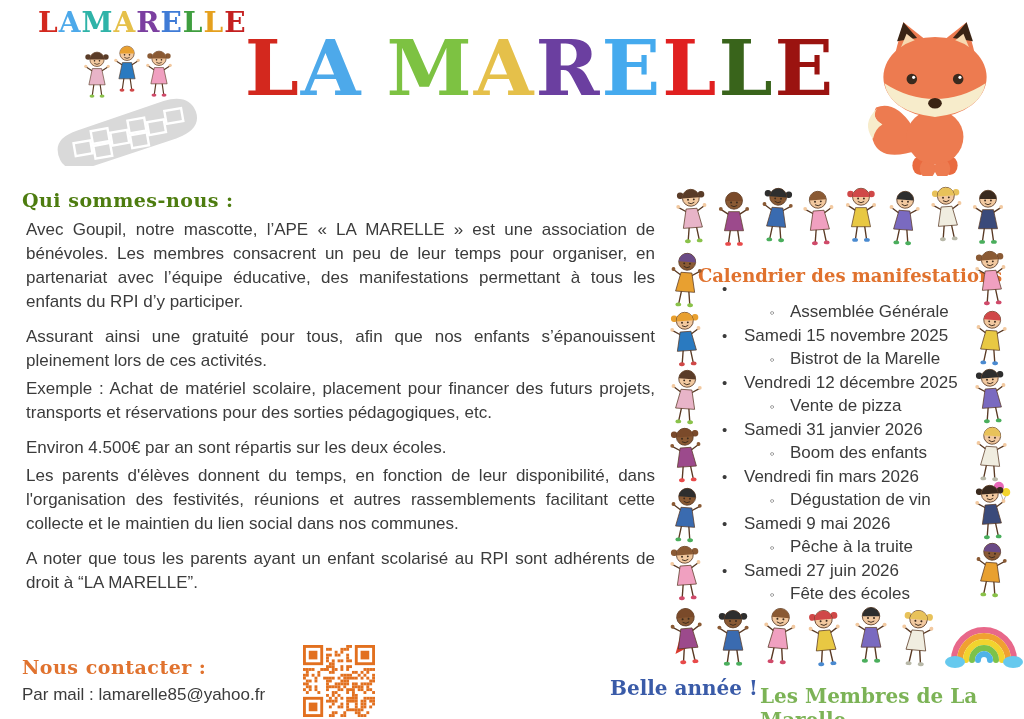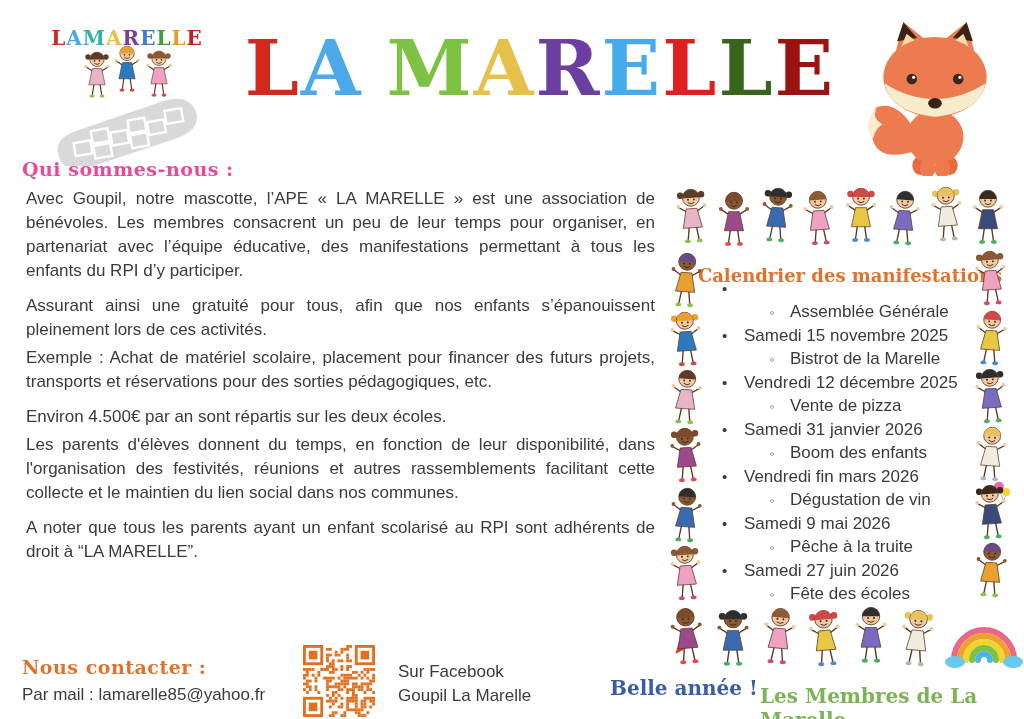--- a/index.html
+++ b/index.html
@@ -2,21 +2,21 @@
 <html><head>
 <meta charset="utf-8">
 <style>
   html,body{margin:0;padding:0;background:#fff;}
   .page{position:relative;width:1024px;height:719px;background:#fff;overflow:hidden;
         font-family:"Liberation Sans",sans-serif;color:#3b3b3b;}
 
   
   .logo{position:absolute;left:38px;top:6px;width:178px;height:160px;}
   .logo-title{text-align:center;font-family:"DejaVu Serif",serif;font-weight:bold;
-              font-size:20px;letter-spacing:1px;white-space:nowrap;margin-top:20px;}
+              font-size:28px;letter-spacing:1px;white-space:nowrap;}
   .logo-scene{position:absolute;left:8px;top:36px;width:162px;height:124px;}
   .hopscotch{position:absolute;left:0;top:50px;width:162px;height:74px;}
   .main-title{position:absolute;left:222px;top:28px;width:636px;margin:0;text-align:center;
               font-family:"DejaVu Serif",serif;font-weight:bold;font-size:77px;line-height:1.05;
               letter-spacing:2px;white-space:nowrap;}
   .main-title .sp{display:inline-block;width:24px;}
   .fox{position:absolute;left:860px;top:18px;width:150px;height:158px;}
 
   
   .who{position:absolute;left:22px;top:158px;width:637px;}
@@ -95,21 +95,21 @@
     <ellipse cx="70" cy="56" rx="49" ry="38" fill="#ed7b50"></ellipse>
     <path d="M22,62 Q45,77 70,77 Q95,77 118,62 Q113,89 70,94 Q27,89 22,62 Z" fill="#f7eccb"></path>
     <circle cx="48" cy="58" r="5" fill="#3a2a1e"></circle>
       <circle cx="49.7" cy="56.3" r="1.5" fill="#fff"></circle>
     <circle cx="92" cy="58" r="5" fill="#3a2a1e"></circle>
       <circle cx="93.7" cy="56.3" r="1.5" fill="#fff"></circle>
     <ellipse cx="70" cy="81" rx="6.5" ry="5" fill="#3a2414"></ellipse>
   </svg>
 
   <section class="who">
-    <h2 class="orange-h" style="color: #ec4899;">Qui sommes-nous :</h2>
+    <h2 class="orange-h" style="color: #4d7c0f; margin-top: 31px;">Qui sommes-nous :</h2>
     <div id="who-paragraphs">
         <div class="pgroup">
           <p>Avec Goupil, notre mascotte, l’APE « LA MARELLE » est une association de bénévoles. Les membres consacrent un peu de leur temps pour organiser, en partenariat avec l’équipe éducative, des manifestations permettant à tous les enfants du RPI d’y participer.</p>
         </div>
         <div class="pgroup">
           <p>Assurant ainsi une gratuité pour tous, afin que nos enfants s’épanouissent pleinement lors de ces activités.</p>
           <p>Exemple : Achat de matériel scolaire, placement pour financer des futurs projets, transports et réservations pour des sorties pédagogiques, etc.</p>
         </div>
         <div class="pgroup">
           <p>Environ 4.500€ par an sont répartis sur les deux écoles.</p>
@@ -390,24 +390,20 @@
         <rect x="3" y="3" width="15" height="15" fill="#fff"></rect>
         <rect x="6" y="6" width="9" height="9" fill="#e2701f"></rect>
         <rect x="54" y="0" width="21" height="21" fill="#e2701f"></rect>
         <rect x="57" y="3" width="15" height="15" fill="#fff"></rect>
         <rect x="60" y="6" width="9" height="9" fill="#e2701f"></rect>
         <rect x="0" y="54" width="21" height="21" fill="#e2701f"></rect>
         <rect x="3" y="57" width="15" height="15" fill="#fff"></rect>
         <rect x="6" y="60" width="9" height="9" fill="#e2701f"></rect>
       </svg></div>
 
-  <div class="fb">
-    <div>Sur Facebook</div>
-    <div>Goupil La Marelle</div>
-  </div>
 
   <div class="greeting" style="color: rgb(58, 91, 168);">Belle année !</div>
   <div class="signature" style="color: rgb(124, 179, 86);">Les Membres de La Marelle</div>
 
   <svg class="rainbow" viewBox="0 0 80 62">
     <g fill="none" stroke-linecap="round" id="rainbow-arcs">
         <path d="M10,48 A30,30 0 0 1 70,48" stroke="#e8688a" stroke-width="6"></path>
         <path d="M16,48 A24,24 0 0 1 64,48" stroke="#f0a030" stroke-width="6"></path>
         <path d="M22,48 A18,18 0 0 1 58,48" stroke="#f2d42e" stroke-width="6"></path>
         <path d="M28,48 A12,12 0 0 1 52,48" stroke="#7cc24a" stroke-width="6"></path>

